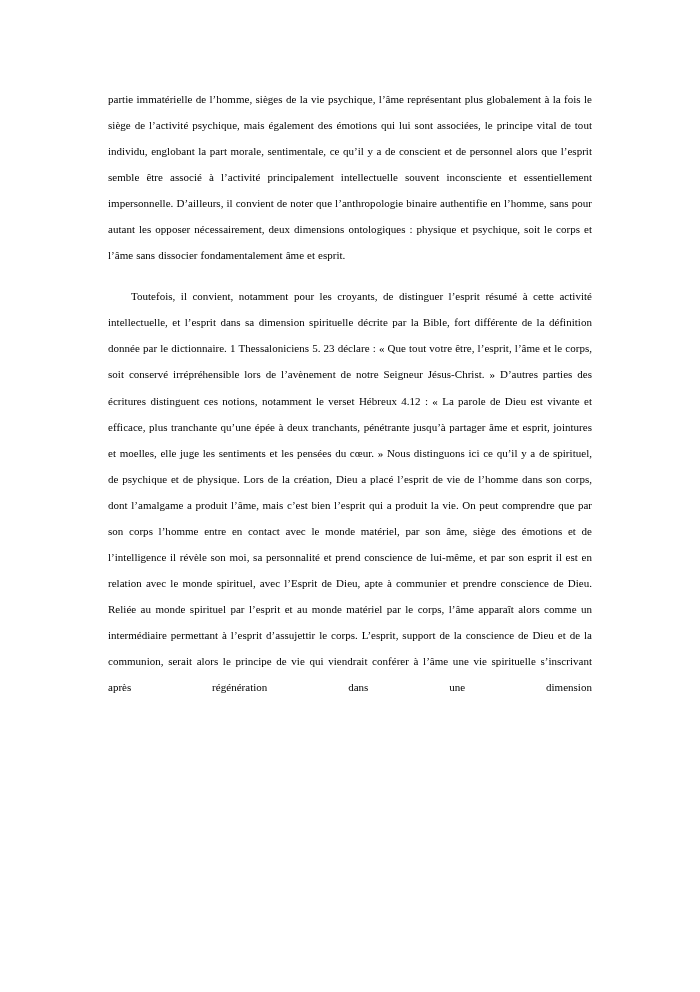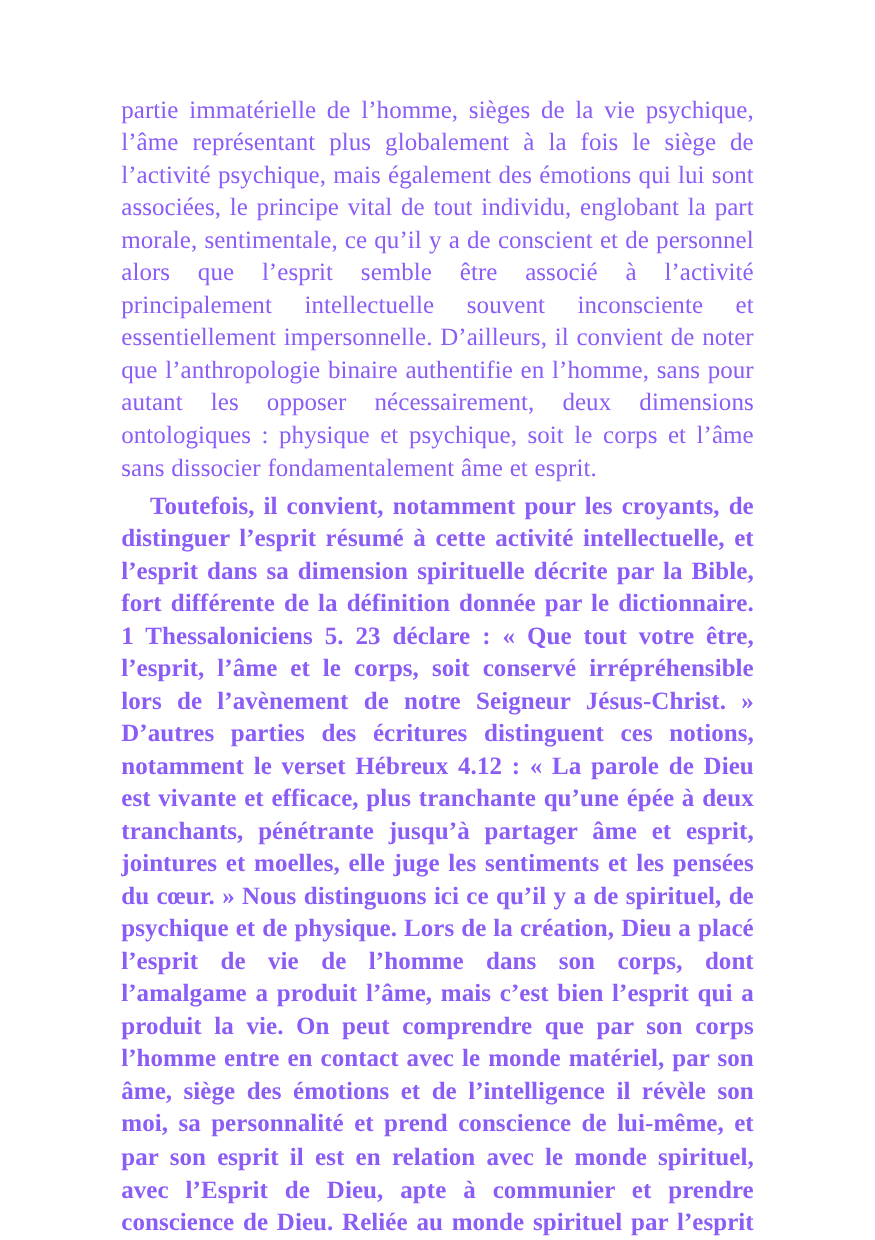--- a/index.html
+++ b/index.html
@@ -20,37 +20,36 @@
     overflow: hidden;
     box-sizing: border-box;
   }
   .text-column {
     position: absolute;
     left: 93px;
     top: 71px;
     width: 514px;
   }
   .body-paragraph {
-    margin: 4px;
-    font-size: 20px;
+    margin: 15px;
+    font-size: 11px;
     line-height: 26.05px;
     text-align: justify;
     text-justify: inter-word;
     -webkit-hyphens: none;
     hyphens: none;
     word-spacing: 0.02em;
     letter-spacing: 0.002em;
-    color: #8b5cf6;
+    color: #000000;
   }
   .body-paragraph.continued {
     text-indent: 0;
   }
   .body-paragraph.indented {
     text-indent: 23px;
-    font-weight: bold;
   }
   
   .body-paragraph.last-open::after {
     content: "";
     display: inline-block;
     width: 100%;
   }
 </style>
 </head>
 <body>

